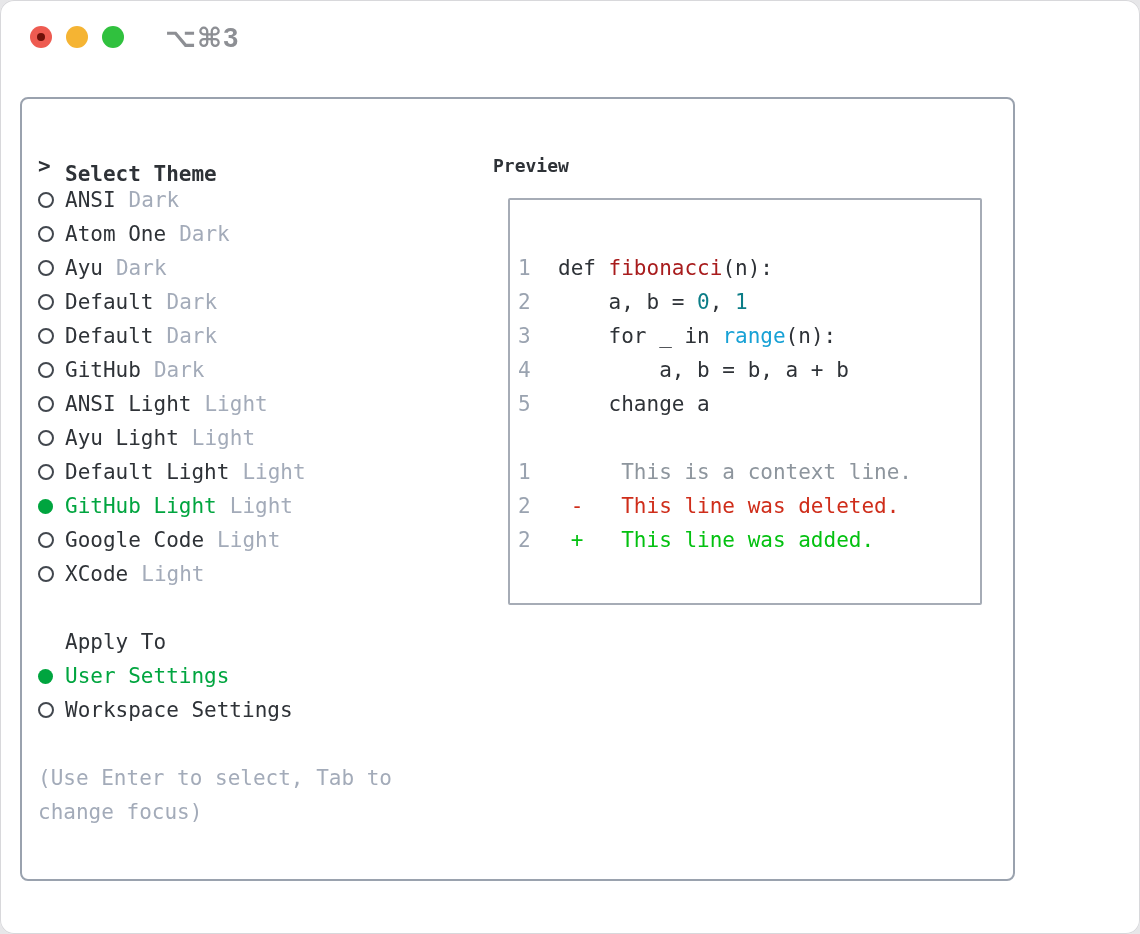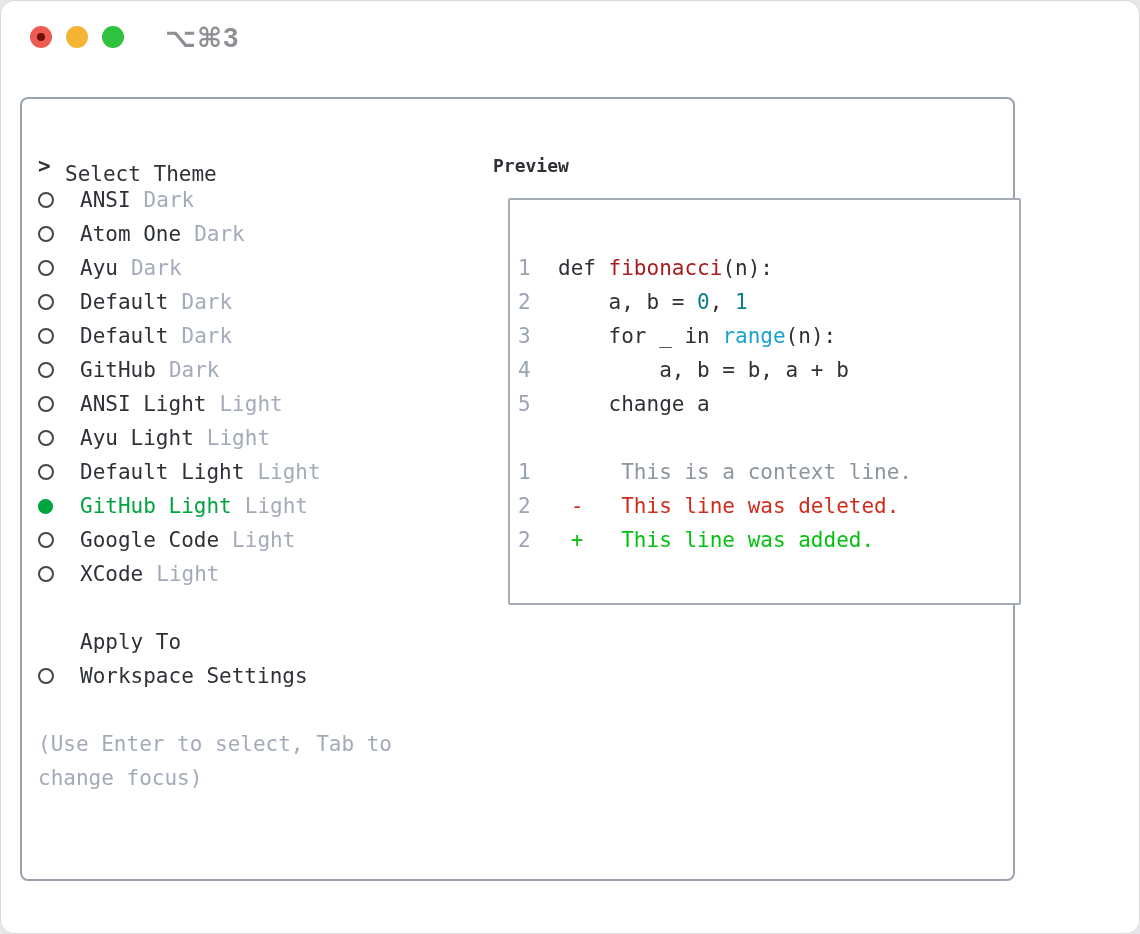--- a/index.html
+++ b/index.html
@@ -40,33 +40,33 @@
   .left-col{position:absolute;left:16px;top:50px;}
   .row{display:flex;align-items:center;height:34px;white-space:pre;}
   .bullet{width:27px;display:flex;align-items:center;flex:0 0 27px;}
   .bullet.circle::before{
     content:'';width:12px;height:12px;border:2px solid #42474e;border-radius:50%;
   }
   .row.selected .bullet.circle::before{
     width:15px;height:15px;border:none;background:var(--accent,#00a53f);
   }
   .chevron{font-weight:bold;color:var(--text,#2e3237);}
-  .header-label{font-weight:normal;color:var(--text,#2e3237);margin-top:16px;}
-  .t-name{color:var(--text,#2e3237);margin-left:15px;}
+  .header-label{font-weight:bold;color:var(--text,#2e3237);margin-top:16px;}
+  .t-name{color:var(--text,#2e3237);}
   .row.selected .t-name{color:var(--accent,#00a53f);}
   .t-variant{color:var(--muted,#a3abb9);margin-left:0.62em;}
   .spacer{height:34px;}
   .help{color:var(--muted,#a3abb9);text-align:right;}
   
   .preview-title{
     position:absolute;left:471px;top:50px;height:34px;line-height:34px;
     font-weight:bold;color:var(--text,#2e3237);font-size:18px;
   }
   .preview-box{
-    position:absolute;left:486px;top:99px;width:513px;height:407px;
+    position:absolute;left:486px;top:99px;width:474px;height:407px;
     border:2px solid #a6acb6;border-radius:2px;background:#ffffff;
     padding:51px 0 0 8px;box-sizing:border-box;overflow:hidden;
   }
   .code-line{height:34px;line-height:34px;white-space:pre;font-size:21px;}
   .ln{display:inline-block;width:40px;color:var(--ln,#9aa3b0);}
   .seg.plain{color:var(--text,#2e3237);}
   .seg.func{color:var(--func,#a81c1d);}
   .seg.num{color:var(--numlit,#0c7d87);}
   .seg.builtin{color:var(--builtin,#17a1d5);}
   .seg.context{color:var(--context,#8d959d);}
@@ -111,20 +111,21 @@
         </div>
 
       <div class="spacer"></div>
 
       <div class="row">
         <span class="bullet"></span>
         <span class="t-name">Apply To</span>
       </div>
 
       <div id="apply-rows">
+          <div class="row selected"><span class="bullet circle"></span><span class="t-name">User Settings</span></div>
           <div class="row"><span class="bullet circle"></span><span class="t-name">Workspace Settings</span></div>
         </div>
 
       <div class="spacer"></div>
 
       <div class="row help">
         <span>(Use Enter to select, Tab to</span>
       </div>
       <div class="row help">
         <span>change focus)</span>

